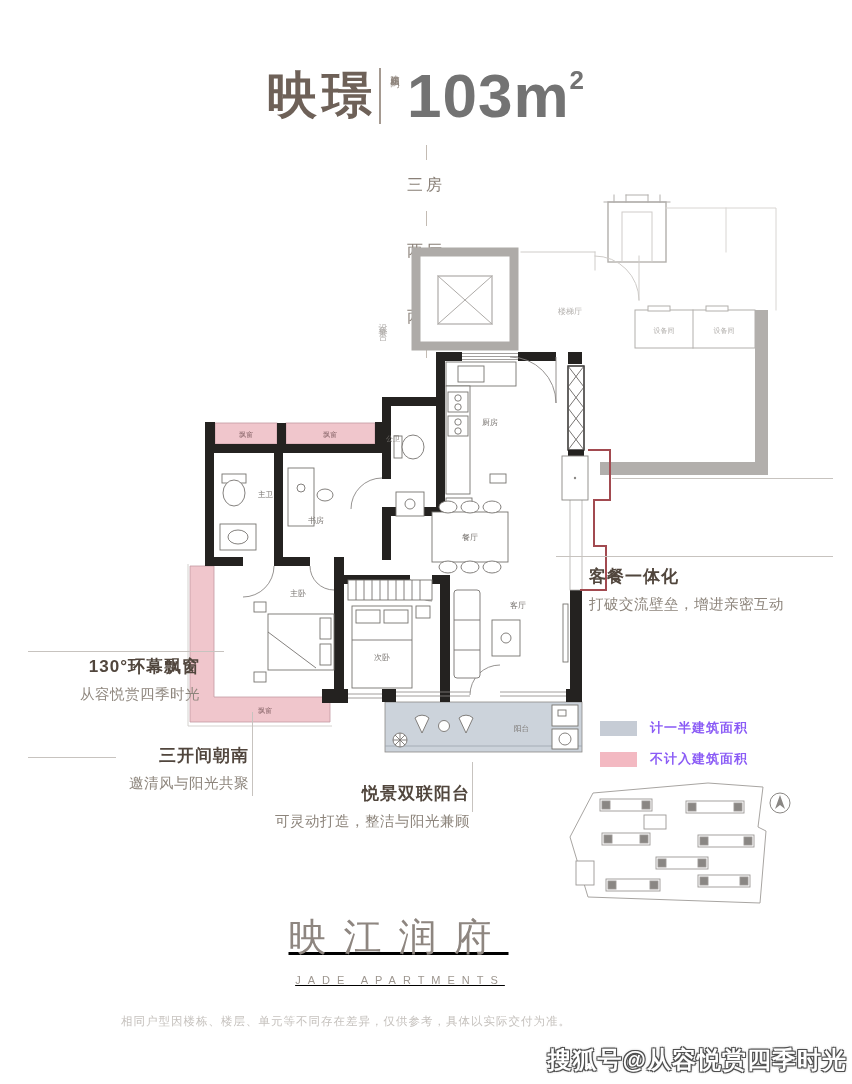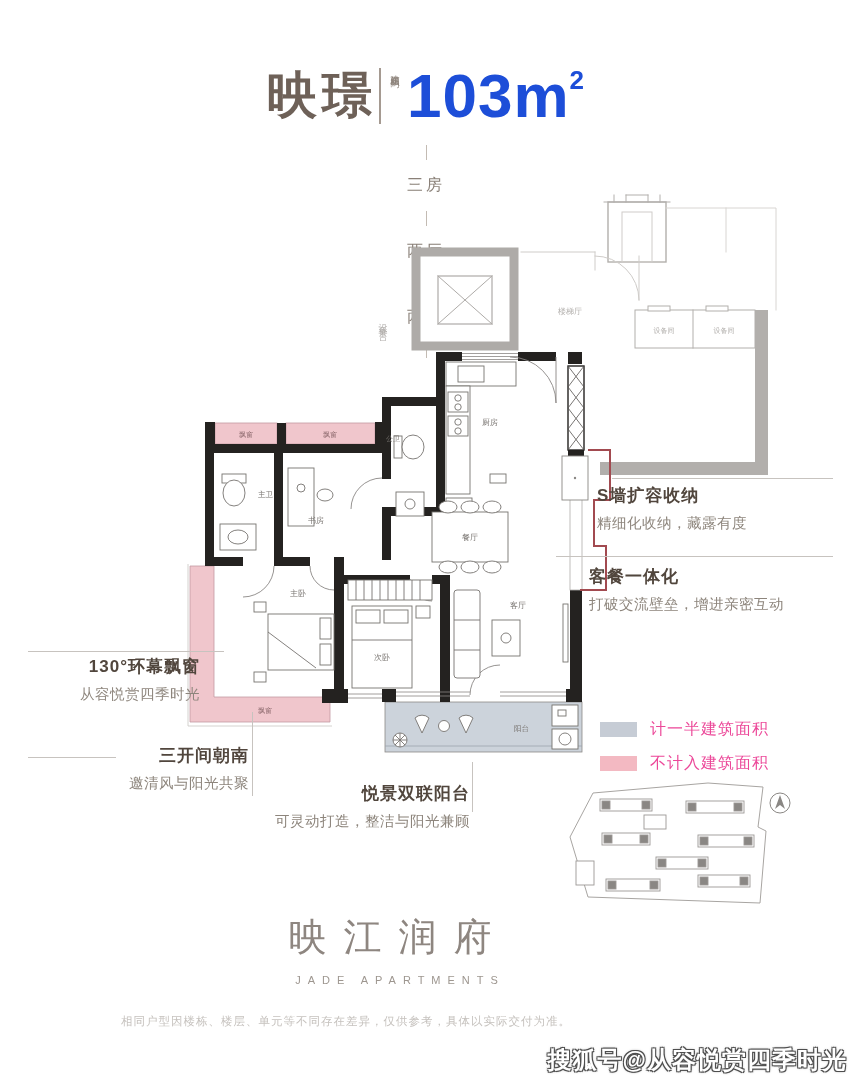--- a/index.html
+++ b/index.html
@@ -5,21 +5,21 @@
   html,body{margin:0;padding:0;background:#fff;}
   body{width:852px;height:1084px;font-family:"Liberation Sans",sans-serif;}
   .page{position:relative;width:852px;height:1084px;background:#fff;overflow:hidden;}
 
   
   .hdr{position:absolute;left:0;top:62px;width:852px;display:flex;flex-direction:column;align-items:center;}
   .hdr-row{display:flex;align-items:center;}
   .brand-name{font-size:50px;font-weight:600;letter-spacing:5px;color:#6e6158;}
   .hdr-div{width:2px;height:56px;background:#a59a91;margin:0 7px 0 2px;}
   .area-note{writing-mode:vertical-rl;font-size:9px;letter-spacing:1px;color:#8d837b;height:56px;margin-right:6px;}
-  .area-big{font-size:62px;font-weight:600;color:#1d4ed8;letter-spacing:1px;line-height:1;}
+  .area-big{font-size:62px;font-weight:600;color:#737373;letter-spacing:1px;line-height:1;}
   .area-big sup{font-size:26px;font-weight:600;vertical-align:28px;}
   .hdr-tags{display:flex;align-items:center;margin-top:16px;gap:15px;flex-direction:column;}
   .hdr-tag{font-size:16px;letter-spacing:3px;color:#8a8078;}
   .tag-sep{width:1px;height:15px;background:#c3bbb3;}
 
   
   .plan-svg{position:absolute;left:170px;top:192px;width:620px;height:578px;}
   .plan-svg text{font-family:"Liberation Sans",sans-serif;}
   .equip-platform{position:absolute;left:376px;top:316px;writing-mode:vertical-rl;
     font-size:9px;letter-spacing:3px;color:#b2afac;}
@@ -30,27 +30,27 @@
   .ann-desc{font-size:14.5px;color:#8d857c;margin-top:7px;letter-spacing:0.5px;}
   .r-align{text-align:right;}
   .lead{position:absolute;background:#c7c3bf;}
 
   
   .legend{position:absolute;left:600px;top:719px;}
   .leg-row{display:flex;align-items:center;margin-bottom:13px;}
   .leg-sw{width:37px;height:15px;margin-right:13px;}
   .sw-gray{background:#c6ccd5;}
   .sw-pink{background:#f3b9c2;}
-  .leg-label{font-size:16px;color:#ec4899;letter-spacing:1px;}
+  .leg-label{font-size:13px;color:#8b5cf6;letter-spacing:1px;font-weight:bold;}
 
   
   .site-svg{position:absolute;left:558px;top:775px;width:238px;height:145px;}
 
   
-  .logo{position:absolute;left:0;top:912px;width:780px;text-align:center;}
+  .logo{position:absolute;left:0;top:912px;width:780px;text-align:center;text-decoration:underline;}
   .logo-name{font-size:38px;font-weight:400;letter-spacing:17px;color:#8e8680;padding-left:17px;}
   .logo-sub{margin-top:11px;font-size:11px;letter-spacing:7px;color:#9d968f;padding-left:20px;}
 
   
   .footer{position:absolute;left:0;top:1014px;width:692px;text-align:center;
     font-size:11.5px;color:#c6c2be;letter-spacing:1px;}
 
   
   .watermark{position:absolute;right:5px;top:1044px;font-size:24px;font-weight:700;
     color:#ffffff;letter-spacing:1px;
@@ -267,24 +267,20 @@
 
   <div class="equip-platform">设备平台</div>
 
   <div class="lead" style="left:612px;top:478px;width:221px;height:1px;"></div>
   <div class="lead" style="left:556px;top:556px;width:277px;height:1px;"></div>
   <div class="lead" style="left:28px;top:651px;width:196px;height:1px;"></div>
   <div class="lead" style="left:28px;top:757px;width:88px;height:1px;"></div>
   <div class="lead" style="left:252px;top:712px;width:1px;height:84px;"></div>
   <div class="lead" style="left:472px;top:762px;width:1px;height:50px;"></div>
 
-  <div class="ann" style="left:597px;top:484px;">
-    <div class="ann-title">S墙扩容收纳</div>
-    <div class="ann-desc">精细化收纳，藏露有度</div>
-  </div>
   <div class="ann" style="left:589px;top:565px;">
     <div class="ann-title">客餐一体化</div>
     <div class="ann-desc">打破交流壁垒，增进亲密互动</div>
   </div>
   <div class="ann r-align" style="right:652px;top:655px;">
     <div class="ann-title">130°环幕飘窗</div>
     <div class="ann-desc">从容悦赏四季时光</div>
   </div>
   <div class="ann r-align" style="right:603px;top:744px;">
     <div class="ann-title">三开间朝南</div>

